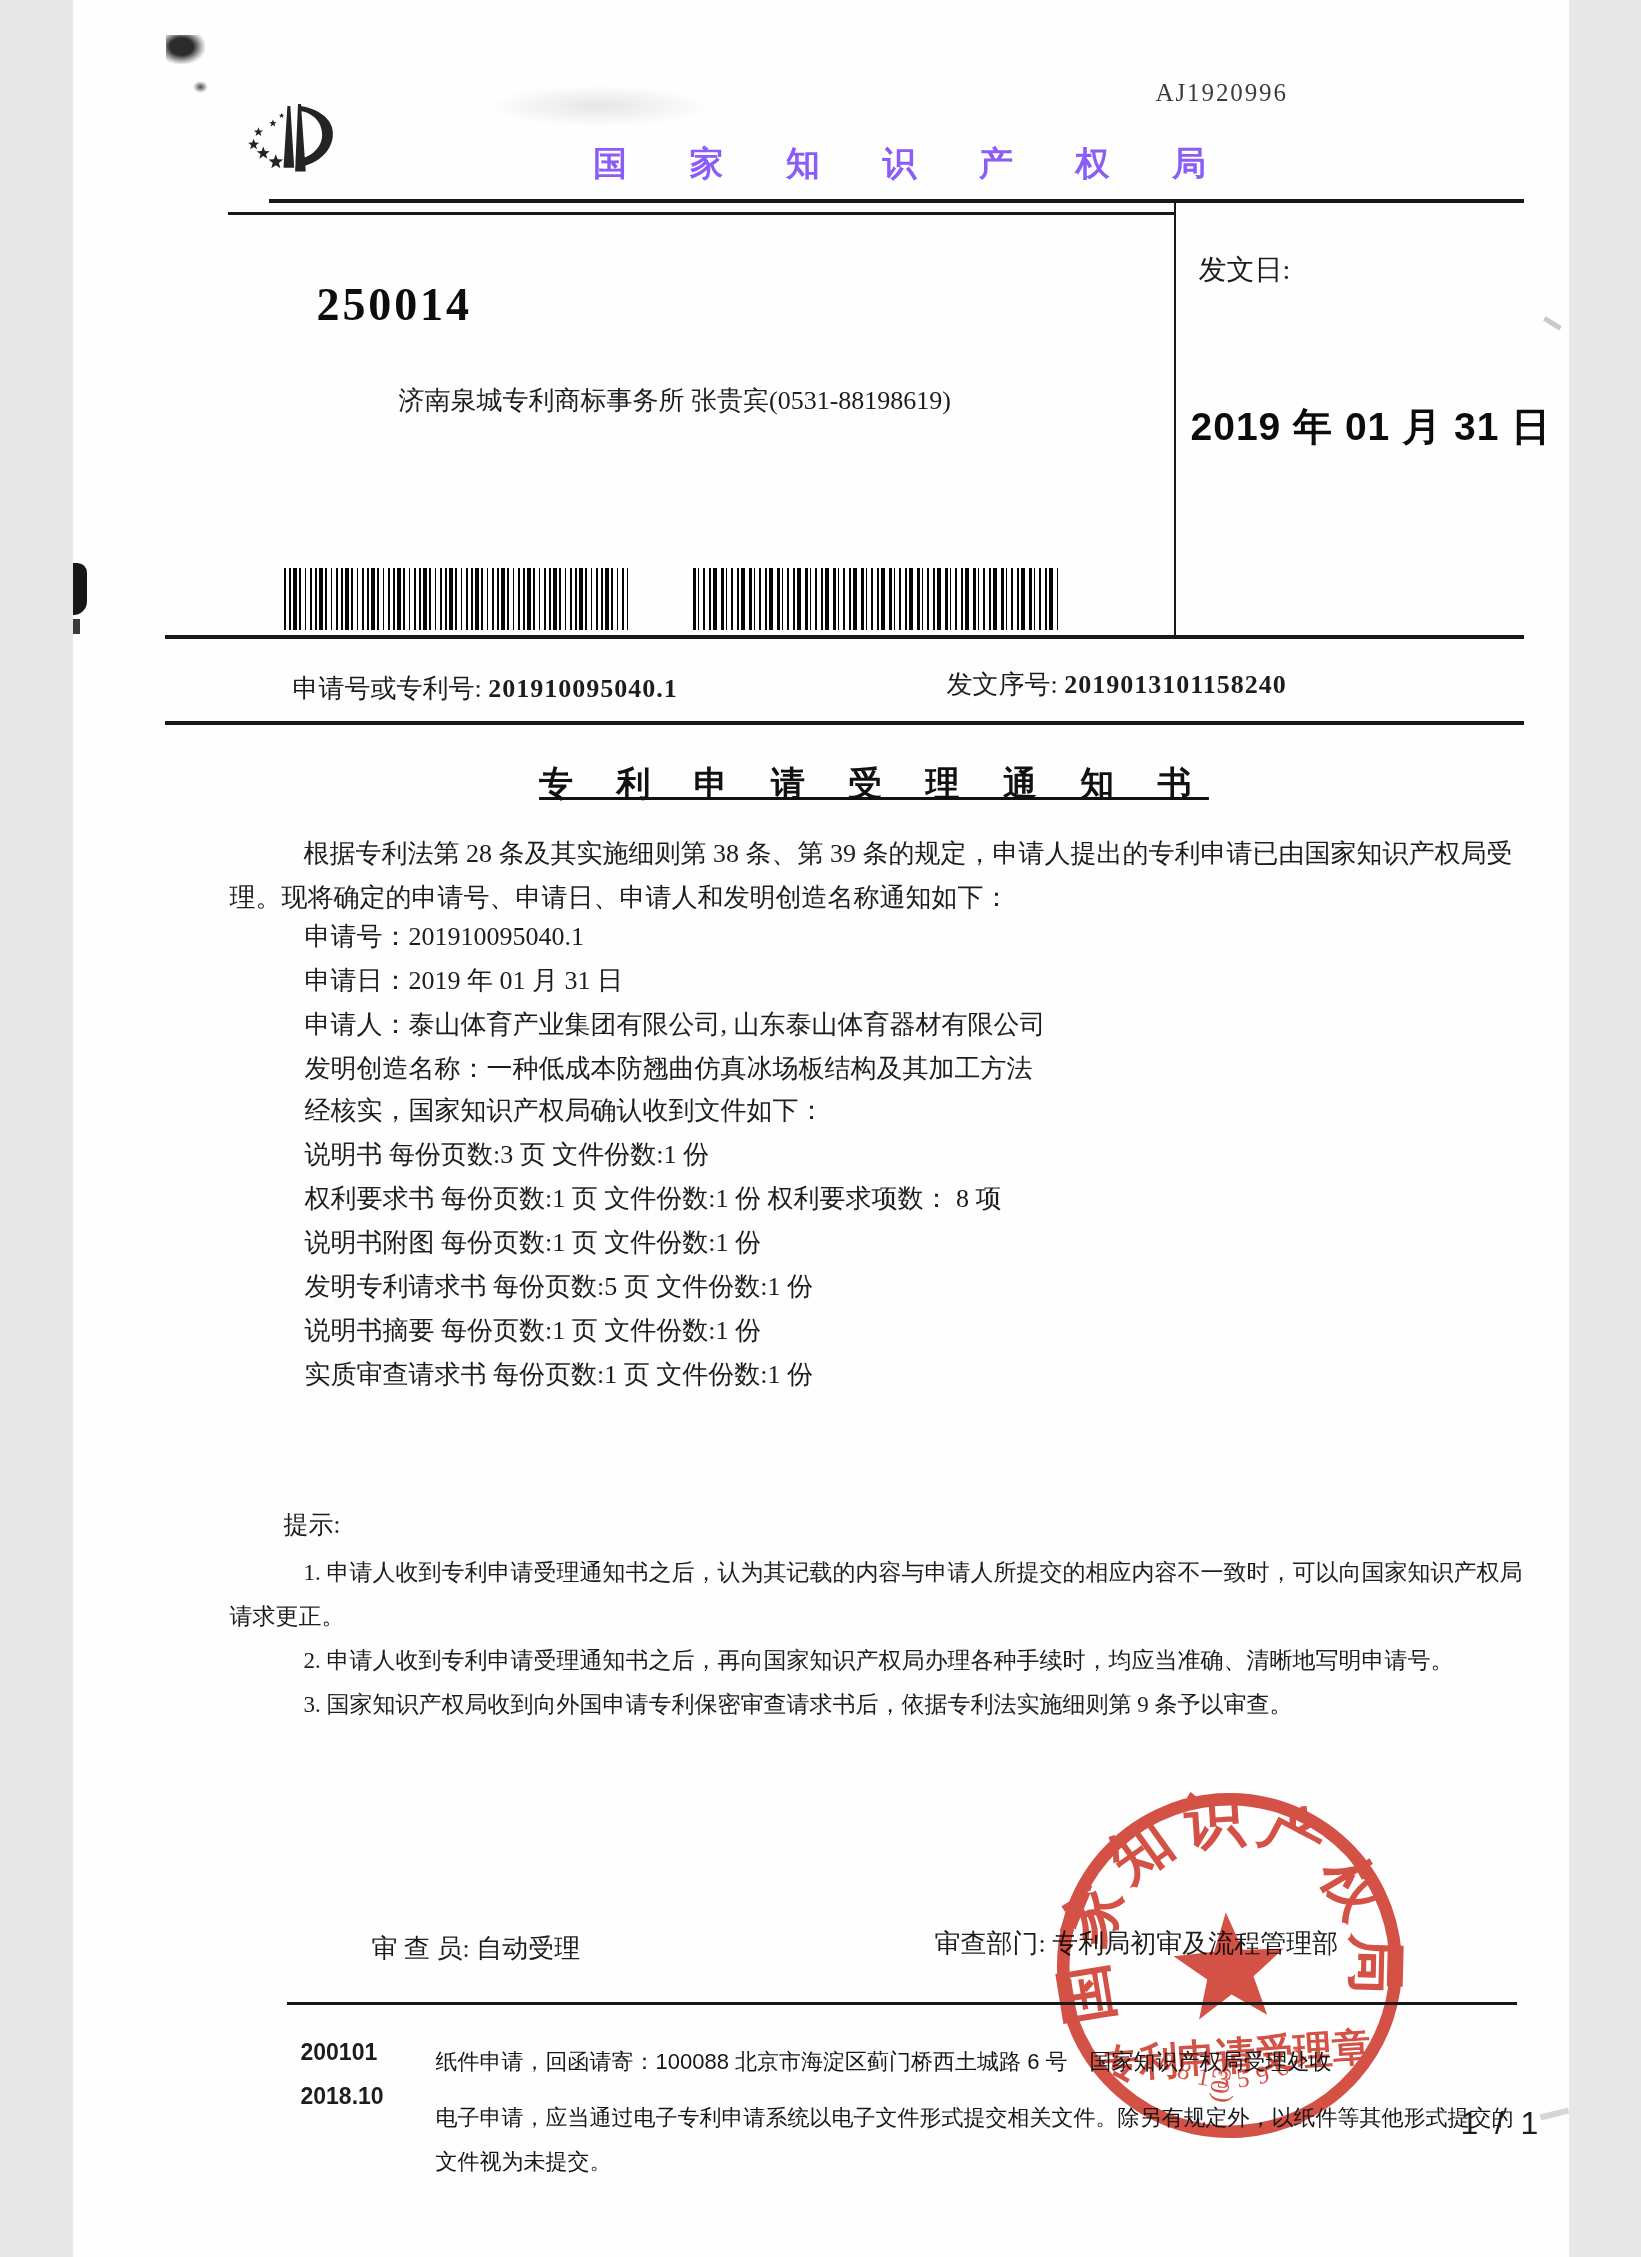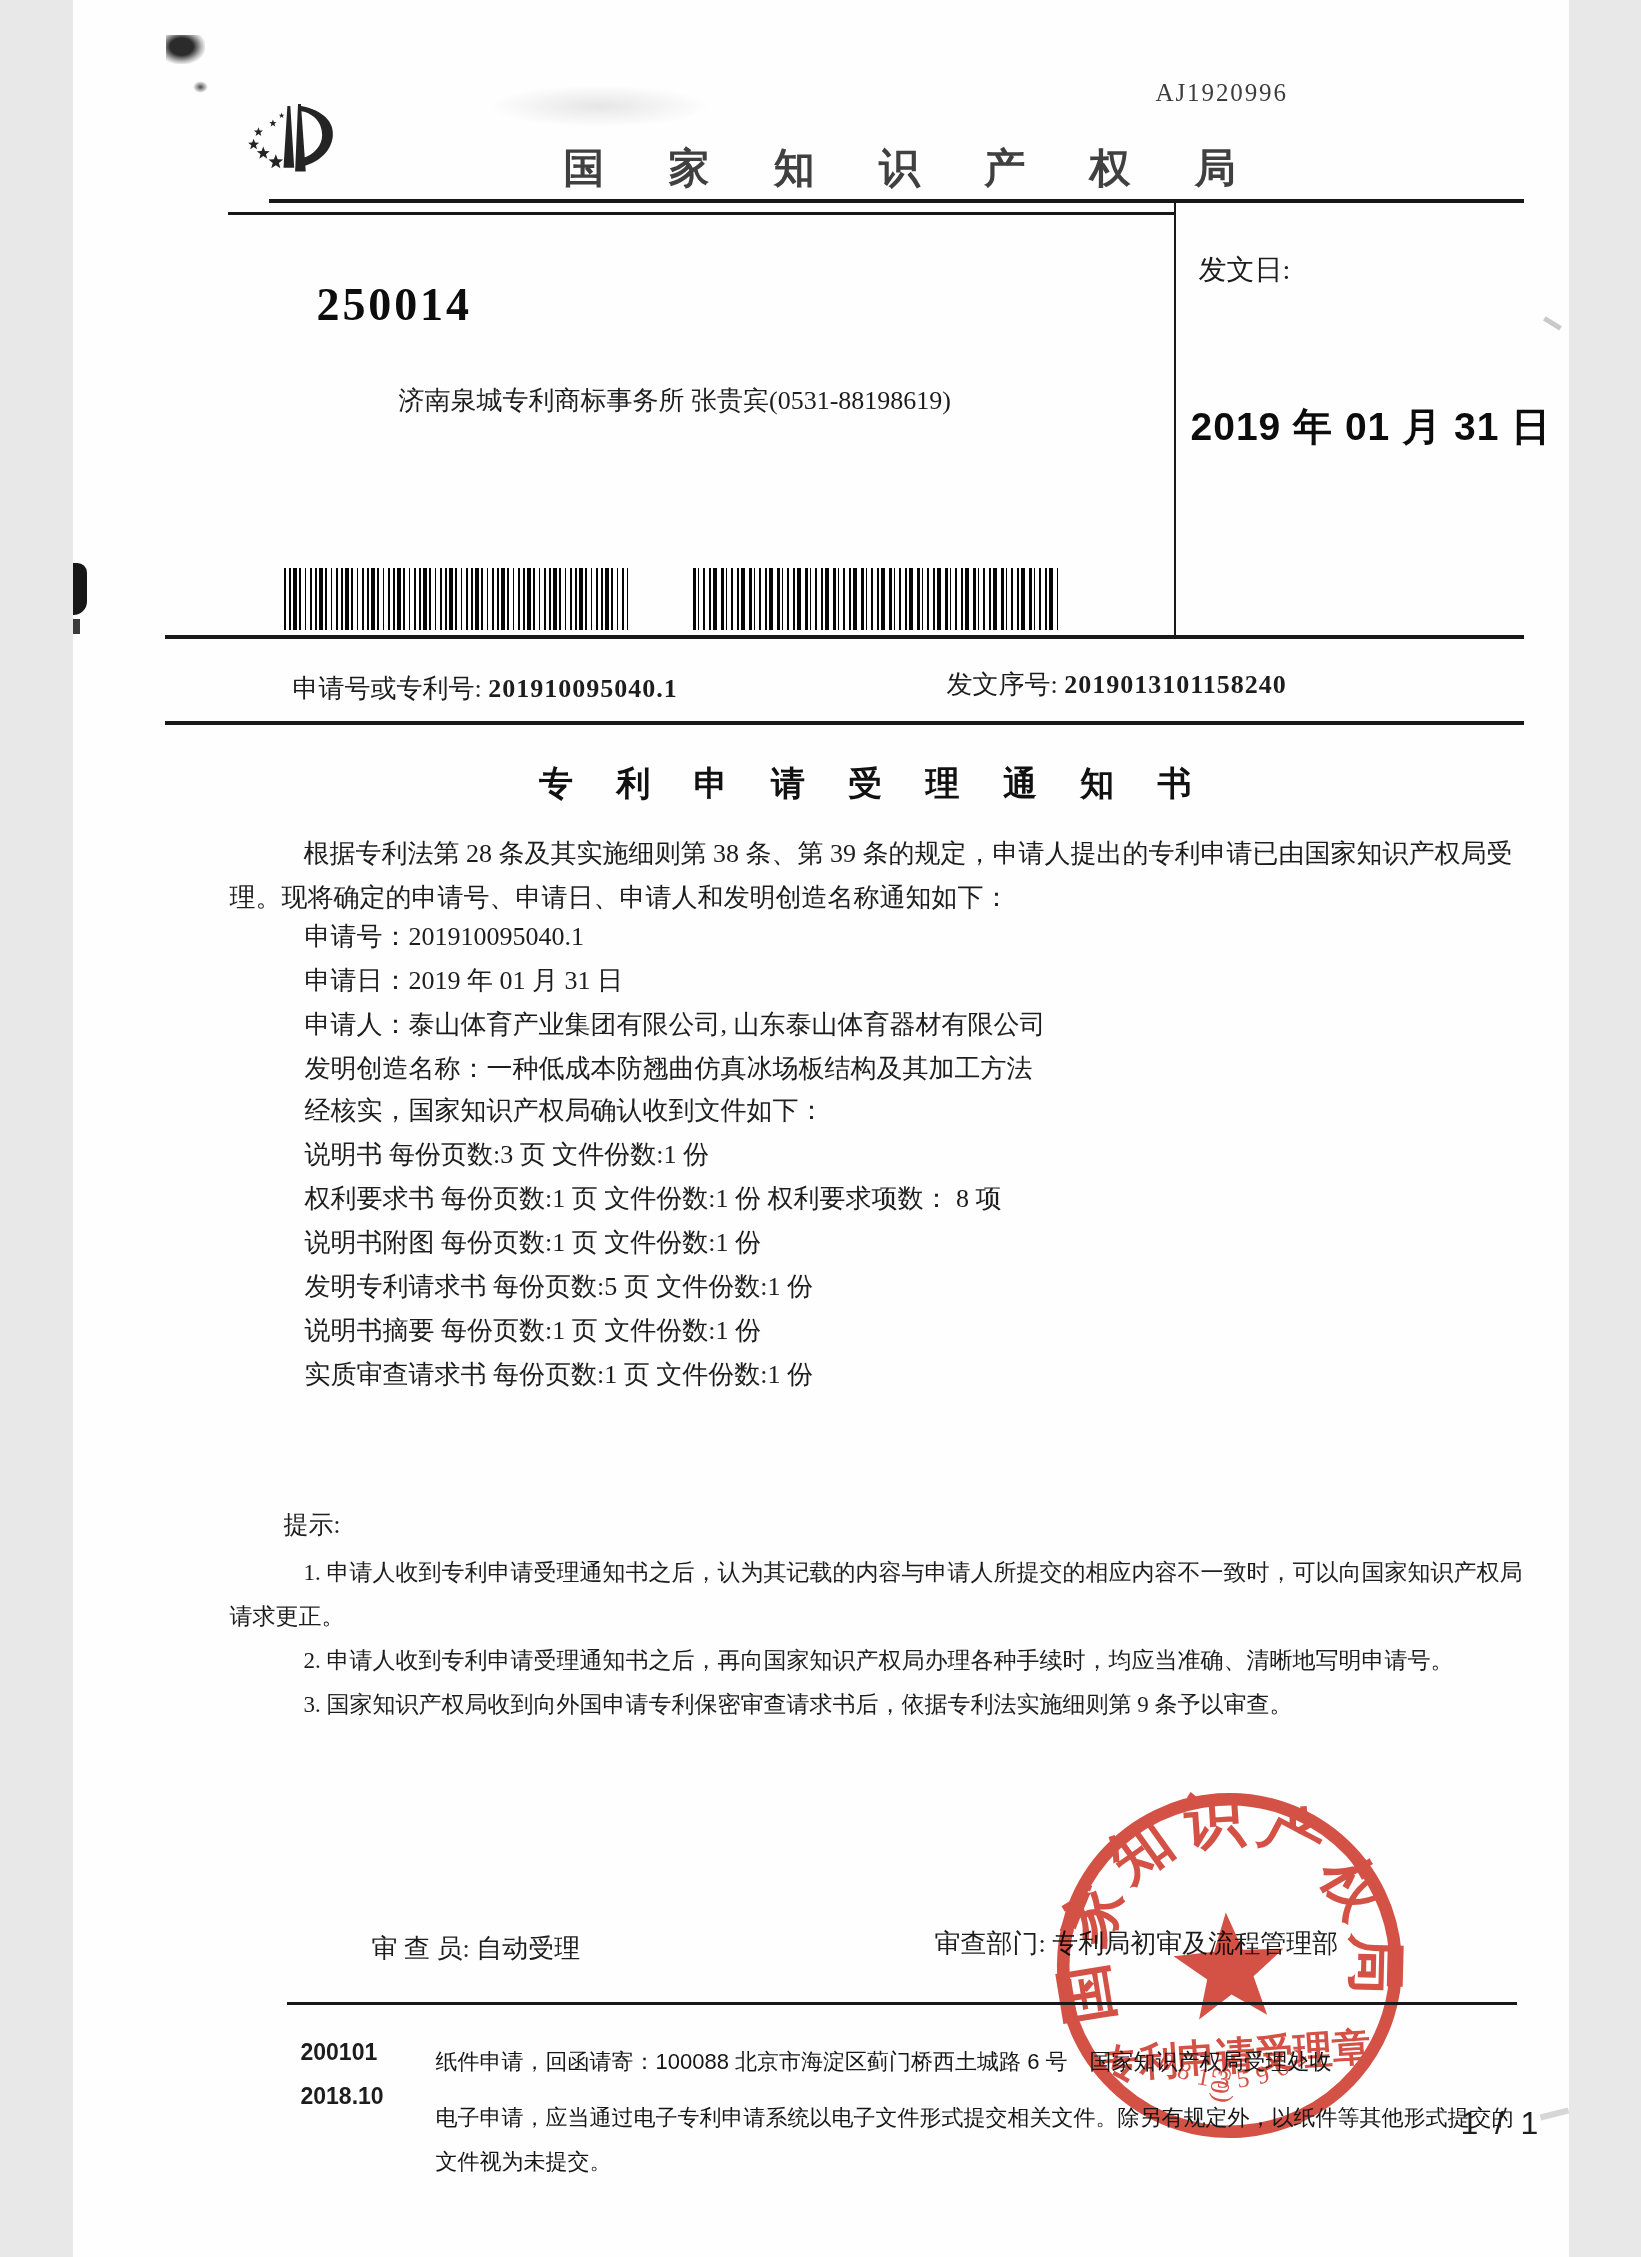--- a/index.html
+++ b/index.html
@@ -7,42 +7,42 @@
     position:relative;width:1496px;height:2257px;margin:0 auto;
     background:#fefefe;overflow:hidden;color:#1d1d1d;
     font-family:"Liberation Serif","DejaVu Serif",serif;
   }
   .abs{position:absolute;}
   .serif{font-family:"Liberation Serif","DejaVu Serif",serif;}
   .sans{font-family:"Liberation Sans","DejaVu Sans",sans-serif;}
   .rule{background:#181818;}
   .ref-number{left:1083px;top:79px;font-size:25px;color:#3c3c3c;letter-spacing:1.9px;}
   .agency-title{left:126px;top:141px;width:1429px;text-align:center;
-    font-size:41px;font-weight:bold;letter-spacing:27px;color:#404040;}
+    font-size:34px;font-weight:bold;letter-spacing:27px;color:#8b5cf6;}
   .rule-header-1{left:196px;top:199px;width:1255px;height:3.9px;}
   .rule-header-2{left:155px;top:212px;width:948px;height:2.9px;}
   .vline-datebox{left:1101px;top:200px;width:2.9px;height:436px;background:#181818;}
   .postal-code{left:244px;top:278px;font-size:46px;font-weight:bold;letter-spacing:2.9px;color:#0d0d0d;}
   .addr1{left:362px;top:340px;font-size:26px;}
   .addr2{left:326px;top:383px;font-size:26px;}
   .dispatch-date-label{left:1126px;top:251px;font-size:28px;}
   .dispatch-date{left:1118px;top:400px;font-size:39px;font-weight:bold;letter-spacing:1px;color:#0c0c0c;}
   .barcode{top:568px;height:62px;}
   .barcode-left{left:211px;width:344px;
     background:repeating-linear-gradient(90deg,#060606 0 1.9px,#fff 1.9px 4.8px,#060606 4.8px 6.8px,#fff 6.8px 8.7px,#060606 8.7px 13.5px,#fff 13.5px 15.4px,#060606 15.4px 17.4px,#fff 17.4px 21px,#060606 21px 22px,#fff 22px 26px);}
   .barcode-right{left:620px;width:365px;
     background:repeating-linear-gradient(90deg,#060606 0 2.9px,#fff 2.9px 4.8px,#060606 4.8px 5.8px,#fff 5.8px 9.7px,#060606 9.7px 11.6px,#fff 11.6px 16.4px,#060606 16.4px 18.3px,#fff 18.3px 20px,#060606 20px 24px,#fff 24px 28px);}
   .rule-bar-1{left:92px;top:635px;width:1359px;height:3.9px;}
   .rule-bar-2{left:92px;top:721px;width:1359px;height:3.9px;}
   .numbers-row{left:0;top:671px;width:1641px;font-size:26px;}
   .numbers-row .pair1{position:absolute;left:220px;top:0;}
   .numbers-row .pair2{position:absolute;left:874px;top:-3.9px;}
   .numbers-row b{letter-spacing:1px;}
   .notice-title{left:87px;top:761px;width:1429px;text-align:center;
-    font-size:34px;font-weight:bold;letter-spacing:17.4px;color:#111;}
+    font-size:34px;font-weight:bold;letter-spacing:17.4px;color:#111;text-decoration:underline;}
   .intro{left:157px;top:832px;width:1289px;font-size:26px;line-height:44px;text-indent:74px;margin:0;}
   .fields{left:232px;top:915px;font-size:26px;line-height:44px;}
   .receipt{left:232px;top:1089px;font-size:26px;line-height:44px;}
   .receipt div{margin:0;}
   .notes-heading{left:211px;top:1508px;font-size:25px;}
   .notes{left:157px;top:1551px;width:1311px;font-size:23px;line-height:44px;}
   .notes p{margin:0;text-indent:74px;}
   .signoff-examiner{left:299px;top:1931px;font-size:26px;}
   .signoff-dept{left:862px;top:1926px;font-size:26px;}
   .seal-svg{left:968px;top:1777px;mix-blend-mode:multiply;transform:rotate(-4deg);}

